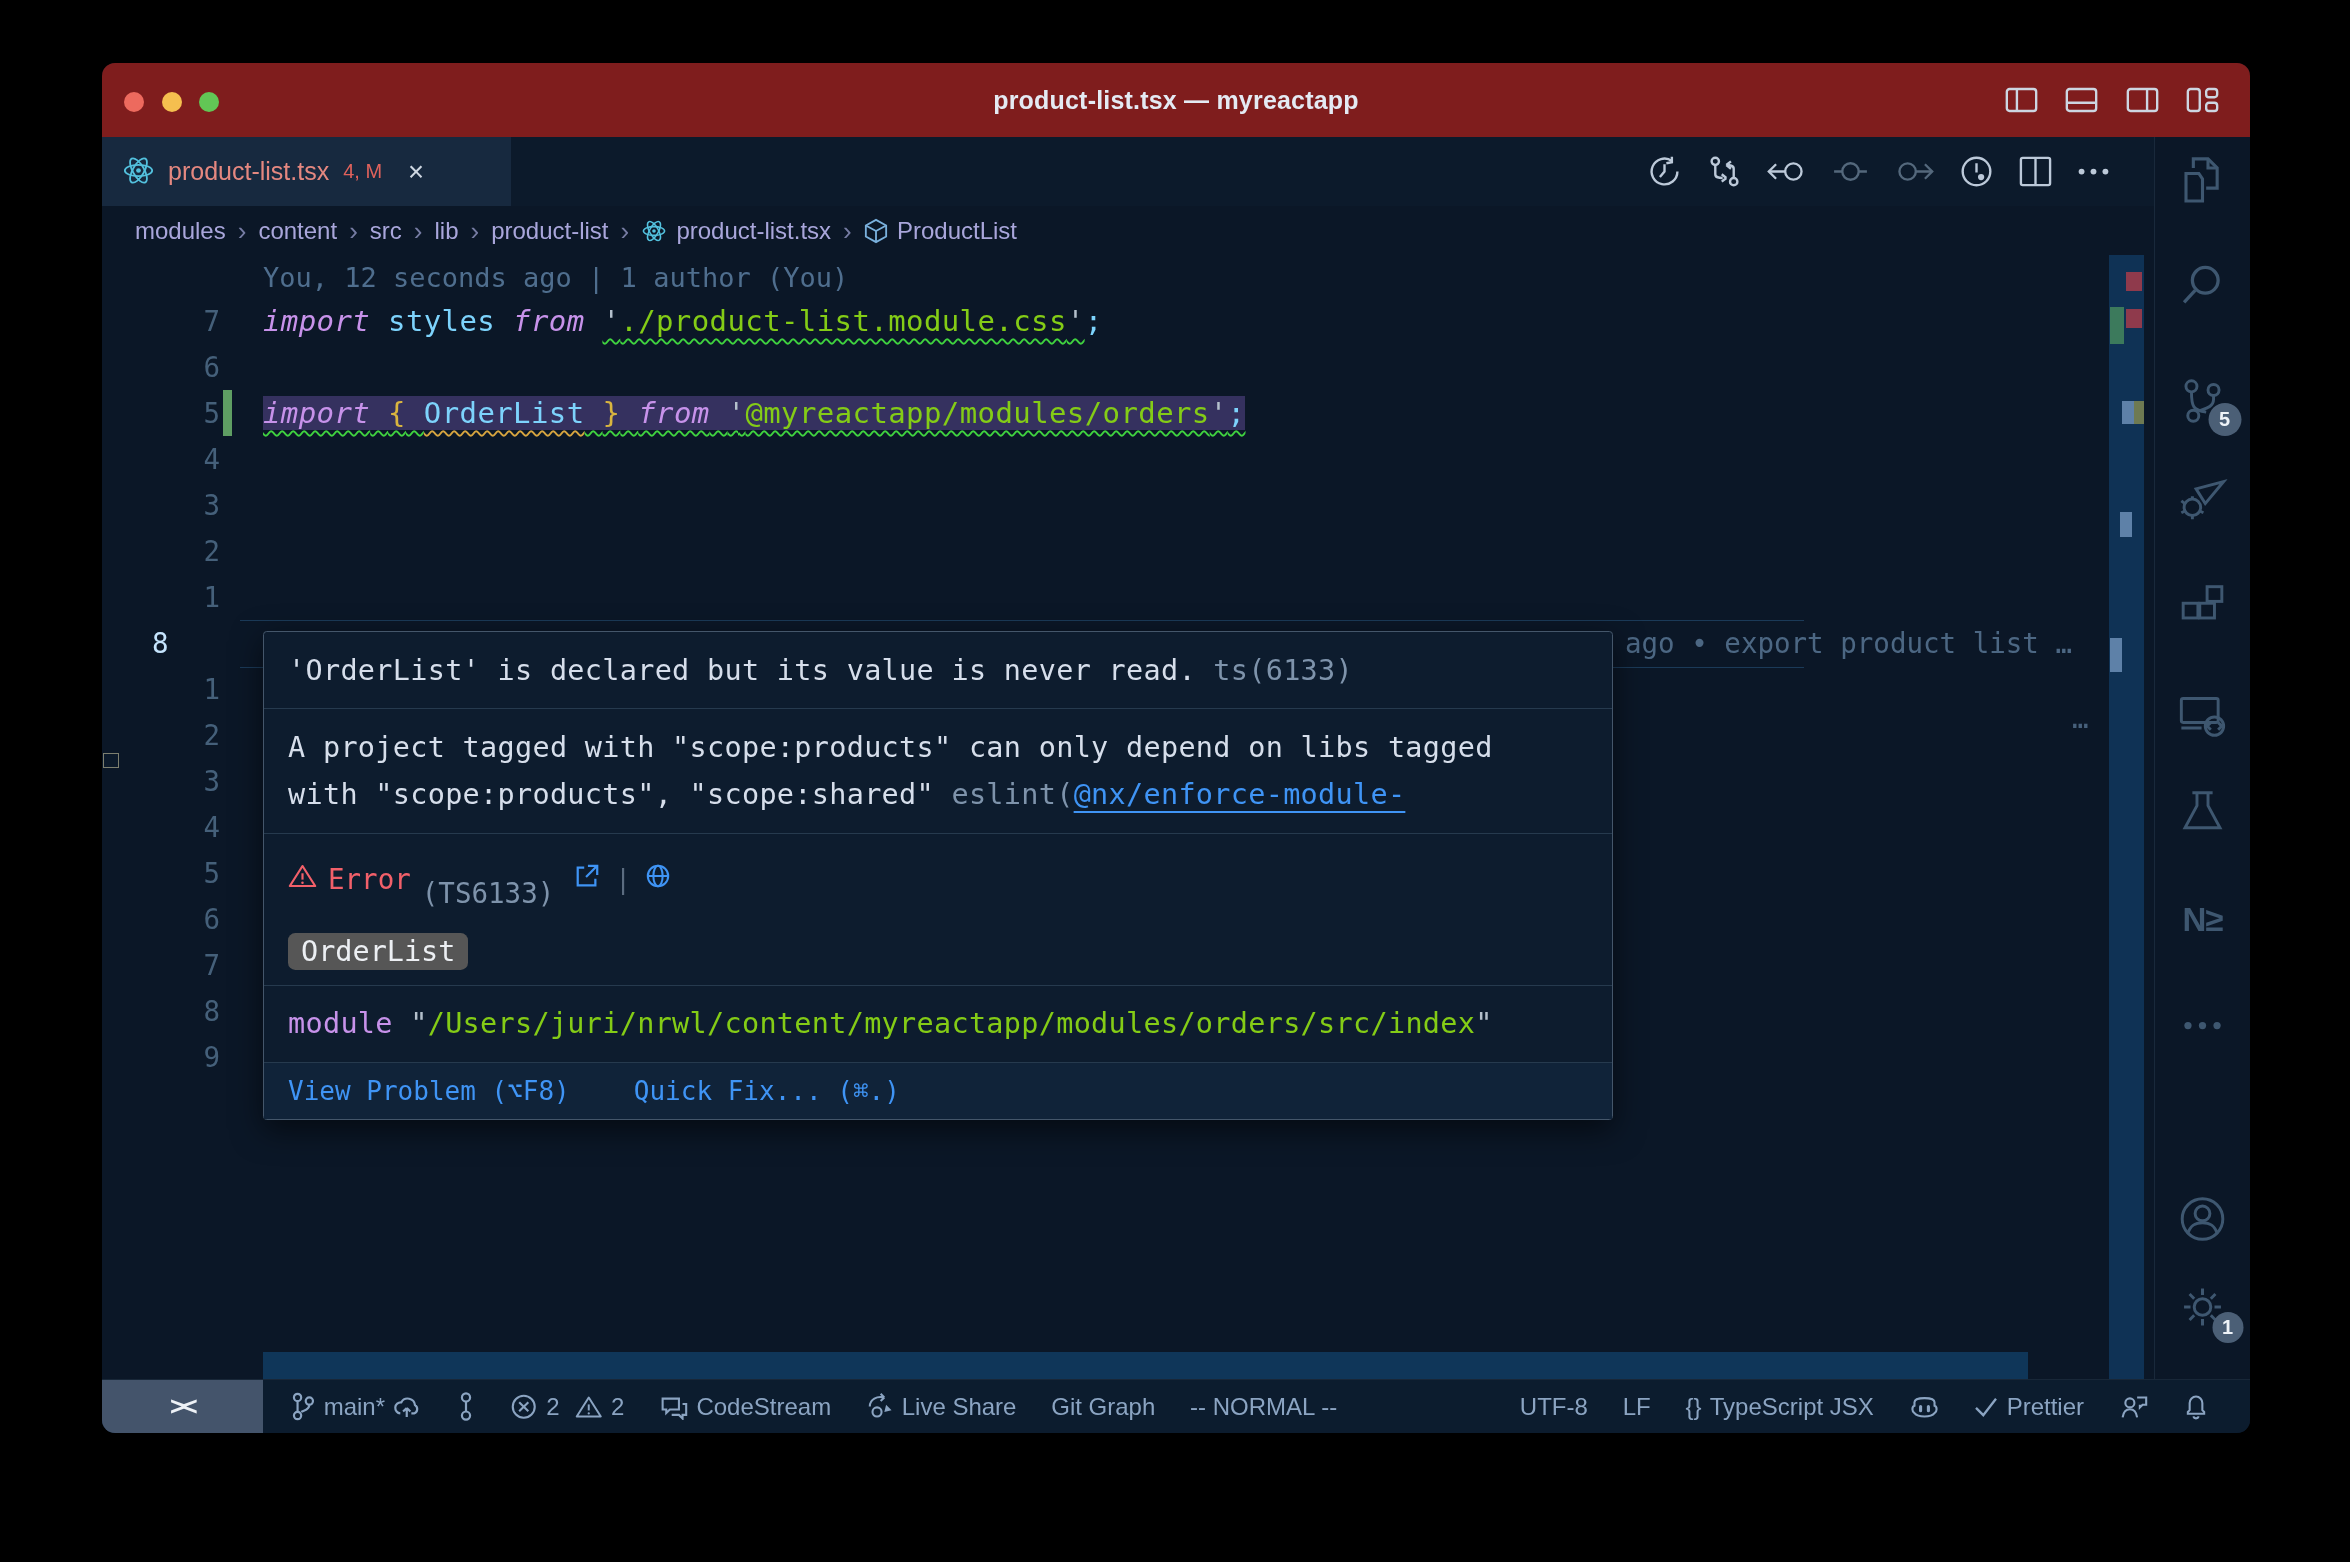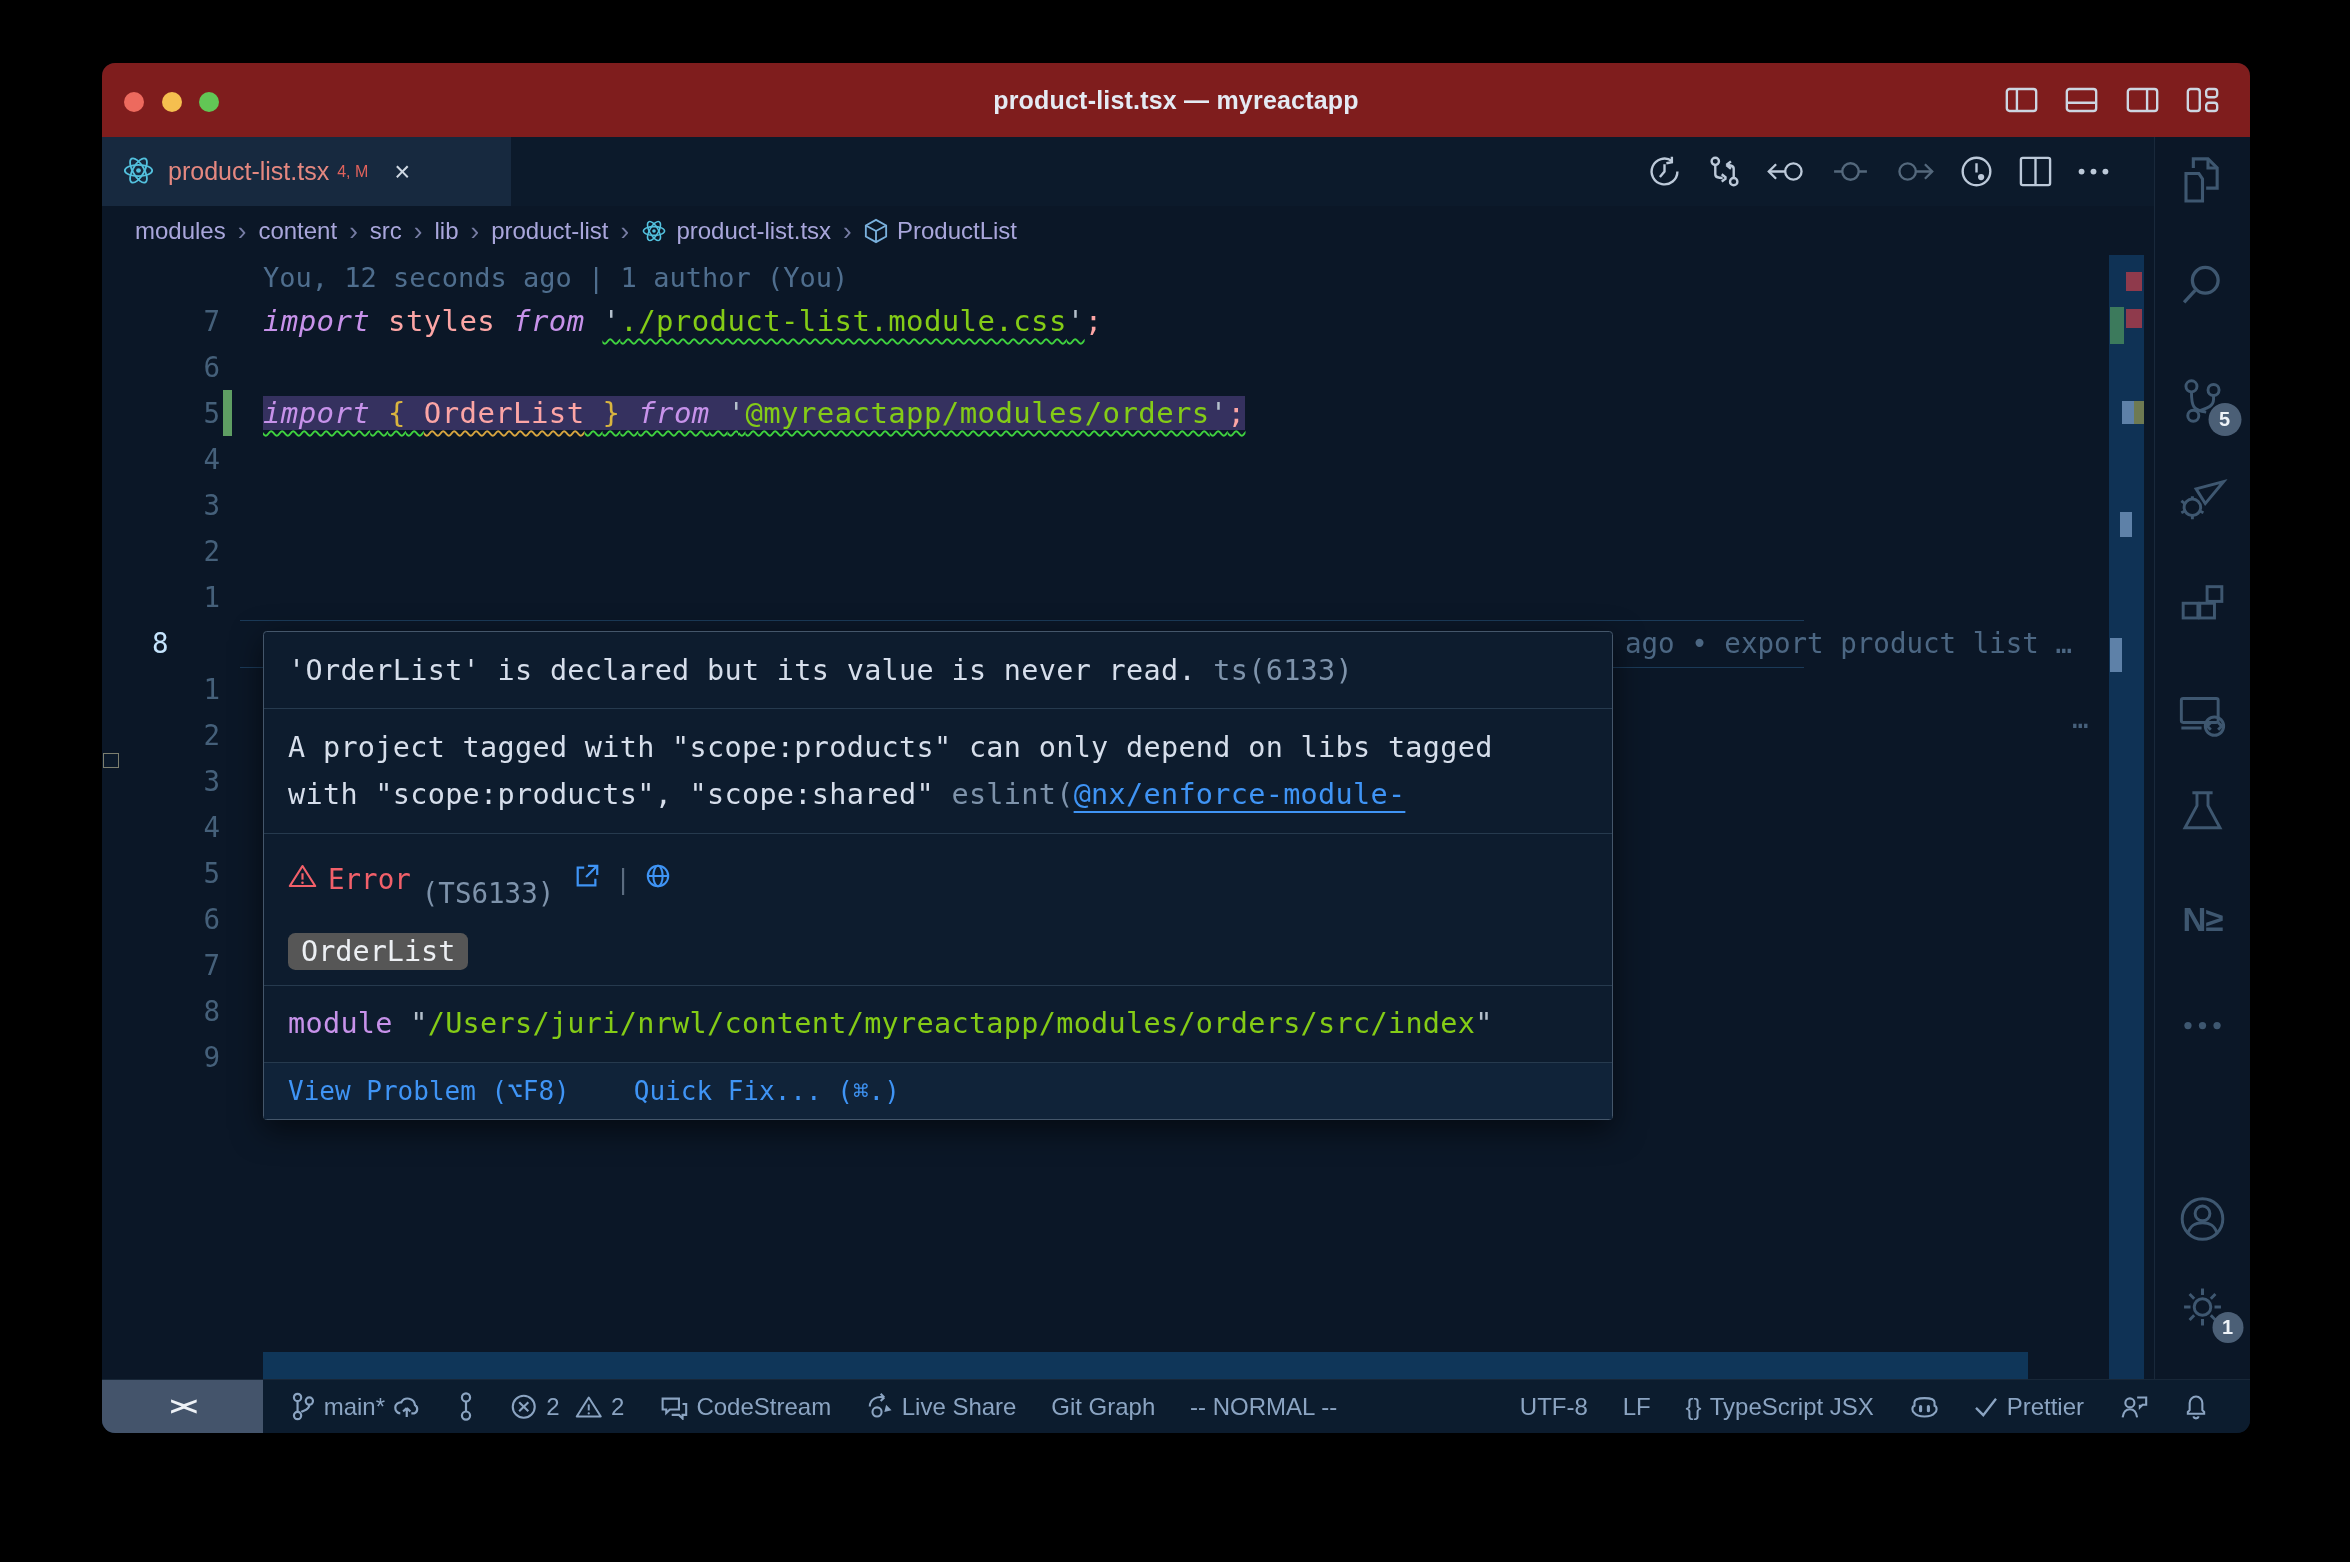--- a/index.html
+++ b/index.html
@@ -19,21 +19,21 @@
   .win-title { position:absolute; top:0; left:0; width:100%; height:74px; display:flex; align-items:center; justify-content:center;
                color:#e4eaf3; font-size:25px; font-weight:600; letter-spacing:0.2px; }
   .win-icons { position:absolute; right:31px; top:0; height:74px; display:flex; align-items:center; gap:27.5px; }
   .win-icons svg { display:block; }
 
   
   .tabbar { position:absolute; left:0; top:74px; width:100%; height:69px; background:#0c1a2b; }
   .tab { position:absolute; left:0; top:0; width:409px; height:69px; background:#17293f;
          display:flex; align-items:center; padding:0 20px; cursor:pointer; }
   .tab-label { color:#e58880; font-size:25px; margin-left:13px; }
-  .tab-badge { color:#e0625c; font-size:16px; margin-left:8px; }
+  .tab-badge { color:#e0625c; font-size:20px; margin-left:14px; }
   .tab-close { color:#cfd8e3; font-size:27.5px; margin-left:26px; }
   .editor-actions { position:absolute; right:140px; top:0; height:69px; display:flex; align-items:center; gap:25px; }
   .editor-actions svg { display:block; }
 
   
   .breadcrumbs { position:absolute; left:0; top:143px; width:2052px; height:50px; background:#0b1727;
                  display:flex; align-items:center; padding-left:33px; font-size:24px; color:#a9a6db; }
   .crumb { cursor:pointer; }
   .crumb-sep { color:#767ca3; margin:0 12px; font-size:26px; }
   .crumb-ico { margin-right:9.2px; position:relative; top:2.8px; }
@@ -46,21 +46,21 @@
   .code-row { position:relative; height:46px; display:flex; align-items:center; }
   .gutter { width:129px; padding-right:11px; text-align:right; color:#45607a; font-size:27.5px; flex:none; }
   .code-row.current .gutter { text-align:left; padding-left:50px; color:#c5e4fd; }
   .change-bar { position:absolute; left:121px; top:0; width:9.2px; height:100%; background:#5f9e63; }
   .code-text { position:relative; margin-left:32px; font-size:29px; letter-spacing:0.4px; white-space:pre; }
   .code-text.hl { background:#35315f; }
   .code-row.current::after { content:""; position:absolute; left:138px; right:0; top:0; height:100%;
                              border-top:1.8px solid #1b3a58; border-bottom:1.8px solid #1b3a58; pointer-events:none; }
   .inline-blame { position:absolute; left:1523px; color:#4c6783; font-size:27.5px; white-space:pre; }
   .kw   { color:#c792ea; font-style:italic; }
-  .pln  { color:#fca5a5; }
+  .pln  { color:#7dd3fc; }
   .str  { color:#84cc16; }
   .q    { color:#b4c0cc; }
   .brace{ color:#d9b53f; }
   .sqg  { text-decoration:underline wavy #3fd23f; text-decoration-thickness:2.3px; text-underline-offset:7.3px; text-decoration-skip-ink:none; }
   .sqo  { text-decoration:underline wavy #d7a53f; text-decoration-thickness:2.3px; text-underline-offset:7.3px; text-decoration-skip-ink:none; }
   .hidden-ellipsis { position:absolute; left:1970px; top:446px; color:#46607b; font-size:27.5px; }
 
   
   .tooltip { position:absolute; left:161px; top:375px; width:1350px; background:#0d1c2e;
              border:1.8px solid #44566a; border-radius:3.7px; z-index:20; box-shadow:0 9.2px 31px rgba(0,0,0,.55); }

